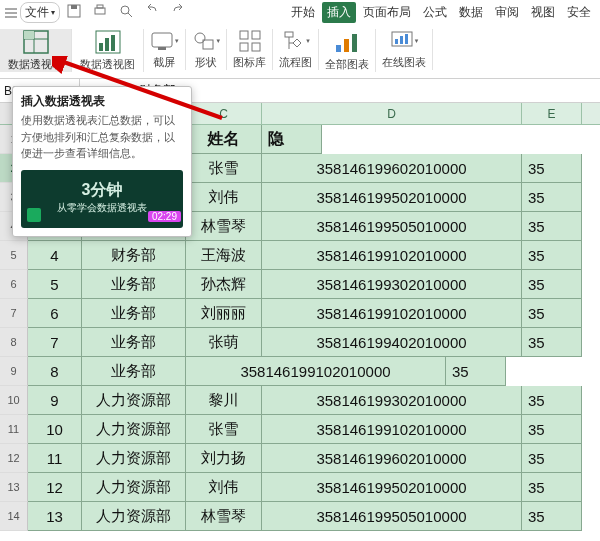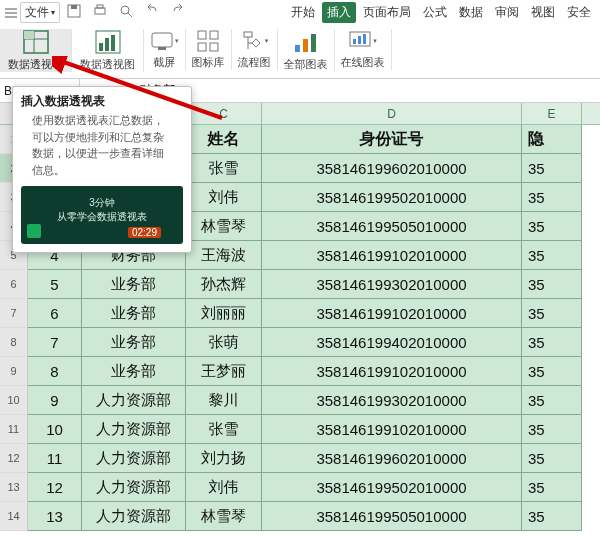--- a/index.html
+++ b/index.html
@@ -1,40 +1,40 @@
 <!DOCTYPE html>
 <html><head>
 <meta charset="utf-8">
 <style>
   * { box-sizing: border-box; margin: 0; padding: 0; font-family: "Microsoft YaHei", sans-serif; }
   body { background: #fff; width: 600px; height: 541px; overflow: hidden; font-size: 12px; }
 
   .menubar { display: flex; align-items: center; gap: 2px; padding: 2px 4px; background: #fff; font-size: 12px; color: #333; }
   .menubar .menu-icon { width: 14px; height: 12px; display: inline-block; }
   .menubar .item { padding: 2px 5px; cursor: default; }
-  .menubar .file { border: 1px solid #ccc; border-radius: 2px; padding: 1px 4px; display: flex; align-items: center; gap: 2px; }
+  .menubar .file { border: 1px solid #ccc; border-radius: 8px; padding: 1px 4px; display: flex; align-items: center; gap: 2px; }
   .menubar .file .tri { font-size: 8px; }
   .menubar .active { background: #2b7a4b; color: #fff; border-radius: 2px; }
 
   .ribbon { display: flex; align-items: flex-start; gap: 0; padding: 4px 0 6px 0; border-bottom: 1px solid #d0d0d0; background: #fff; }
   .rgroup { display: flex; flex-direction: column; align-items: center; gap: 2px; padding: 0 6px; border-right: 1px solid #e2e2e2; }
   .rgroup.big { padding: 0 8px; }
   .rgroup .lbl { font-size: 11px; color: #444; white-space: nowrap; text-align: right; }
   .rgroup.highlight .lbl { color: #333; }
   .rgroup.highlight { background: #e9e9e9; }
   .rgroup .tri { font-size: 7px; color: #666; }
   .rgroup .iconrow { display: flex; align-items: center; gap: 1px; }
 
   .tooltip { position: absolute; top: 86px; left: 12px; width: 180px; background: #fff; border: 1px solid #c0c0c0; border-radius: 3px; box-shadow: 0 2px 8px rgba(0,0,0,.25); z-index: 20; font-size: 11px; }
   .tooltip .tt-title { font-weight: bold; padding: 6px 8px 2px; color: #222; font-size: 12px; }
-  .tooltip .tt-body { padding: 0 19px 8px; color: #555; line-height: 1.5; }
+  .tooltip .tt-body { padding: 0 8px 8px; color: #555; line-height: 1.5; }
   .tooltip .tt-video { margin: 0 8px 8px; background: #0d3b2e; color: #d6efe3; border-radius: 3px; padding: 10px 8px 8px; position: relative; height: 58px; display: flex; flex-direction: column; align-items: center; }
-  .tooltip .tt-video .l1 { font-size: 10px; }
+  .tooltip .tt-video .l1 { font-size: 16px; font-weight: bold; }
   .tooltip .tt-video .l2 { font-size: 10px; }
-  .tooltip .tt-video .badge { position: absolute; bottom: 6px; right: 22px; background: #c2410c; color: #fff; font-size: 10px; padding: 0 4px; border-radius: 2px; }
+  .tooltip .tt-video .badge { position: absolute; bottom: 6px; right: 2px; background: #d946ef; color: #fff; font-size: 10px; padding: 0 4px; border-radius: 2px; }
   .tooltip .tt-wps { position:absolute; left:6px; bottom:6px; width:14px; height:14px; background:#1aaa5d; border-radius:2px; }
 
   .arrow { position: absolute; top: 56px; left: 52px; width: 180px; height: 70px; z-index: 30; pointer-events: none; }
 
   .fxbar { display: flex; align-items: center; border-bottom: 1px solid #d0d0d0; height: 24px; font-size: 12px; background: #fff; }
   .fxbar .name { width: 80px; border-right: 1px solid #d0d0d0; padding: 0 4px; display: flex; align-items: center; height: 100%; justify-content: space-between; color: #222; }
   .fxbar .name .tri { font-size: 8px; color: #888; }
   .fxbar .fx { padding: 0 6px; color: #888; font-style: italic; font-size: 12px; }
   .fxbar .fx-icons { padding:0 4px; color:#888; display:flex; gap:4px; }
   .fxbar .val { padding: 0 6px; }
@@ -137,20 +137,30 @@
   </div>
   <div class="rgroup">
     <div class="iconrow">
         <svg class="icon-svg" width="24" height="24">
           <rect x="2" y="4" width="20" height="14" rx="2" fill="none" stroke="#777"></rect>
           <rect x="8" y="18" width="8" height="3" fill="#777"></rect>
         </svg>
         <span class="tri">▾</span>
       </div>
     <span class="lbl">截屏</span>
+  </div>
+  <div class="rgroup">
+    <div class="iconrow">
+        <svg class="icon-svg" width="24" height="24">
+          <circle cx="8" cy="9" r="5" fill="none" stroke="#777"></circle>
+          <rect x="11" y="11" width="10" height="9" fill="none" stroke="#777"></rect>
+        </svg>
+        <span class="tri">▾</span>
+      </div>
+    <span class="lbl">形状</span>
   </div>
   <div class="rgroup">
     <svg class="icon-svg" width="24" height="24">
         <rect x="2" y="2" width="8" height="8" fill="none" stroke="#777"></rect>
         <rect x="14" y="2" width="8" height="8" fill="none" stroke="#777"></rect>
         <rect x="2" y="14" width="8" height="8" fill="none" stroke="#777"></rect>
         <rect x="14" y="14" width="8" height="8" fill="none" stroke="#777"></rect>
       </svg>
     <span class="lbl">图标库</span>
   </div>
@@ -230,21 +240,20 @@
     <div class="ch colCc">C</div>
     <div class="ch colDd">D</div>
     <div class="ch colEe">E</div>
   </div>
 
   <div class="row header">
     <div class="rh">1</div>
     <div class="cell colA"></div>
     <div class="cell colBb">部门</div>
     <div class="cell colCc">姓名</div>
-    <div class="cell colDd">身份证号</div>
     <div class="cell colEe left">隐</div>
   </div>
 
   <div id="rows-container">
       <div class="row r2">
         <div class="rh">2</div>
         <div class="cell colA"></div>
         <div class="cell colBb">财务部</div>
         <div class="cell colCc">张雪</div>
         <div class="cell colDd">358146199602010000</div>
@@ -295,21 +304,20 @@
         <div class="cell colA">7</div>
         <div class="cell colBb">业务部</div>
         <div class="cell colCc">张萌</div>
         <div class="cell colDd">358146199402010000</div>
         <div class="cell colEe left">35</div>
       </div>
       <div class="row">
         <div class="rh">9</div>
         <div class="cell colA">8</div>
         <div class="cell colBb">业务部</div>
-        <div class="cell colCc">王梦丽</div>
         <div class="cell colDd">358146199102010000</div>
         <div class="cell colEe left">35</div>
       </div>
       <div class="row">
         <div class="rh">10</div>
         <div class="cell colA">9</div>
         <div class="cell colBb">人力资源部</div>
         <div class="cell colCc">黎川</div>
         <div class="cell colDd">358146199302010000</div>
         <div class="cell colEe left">35</div>

